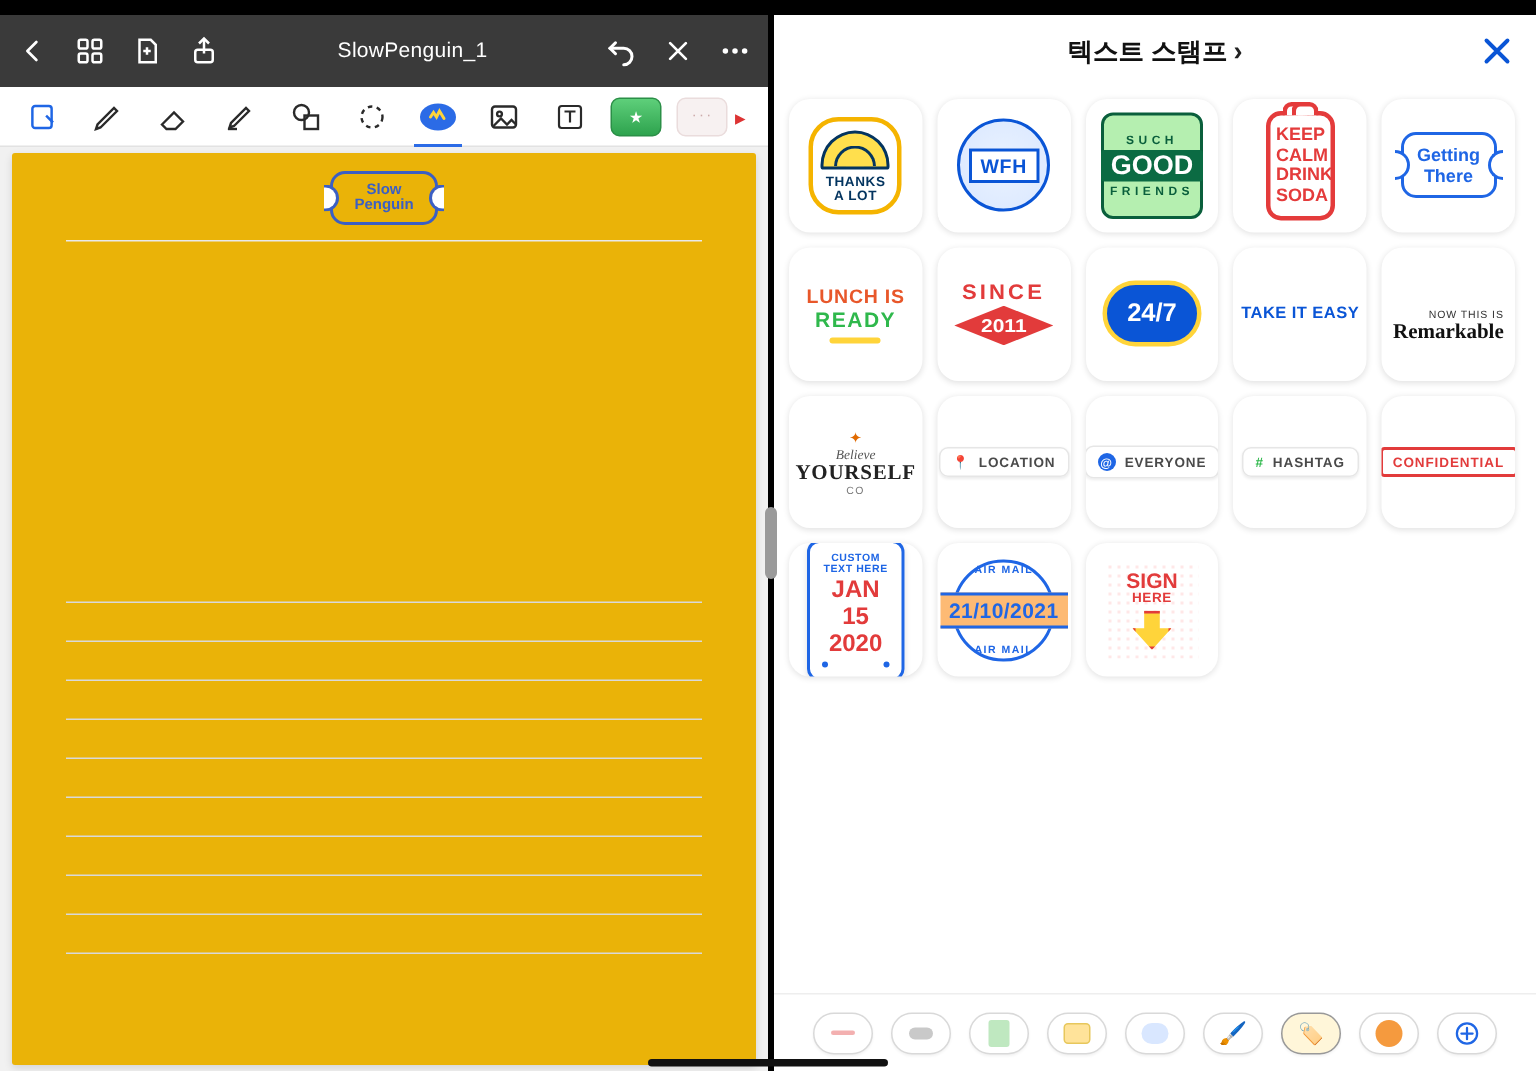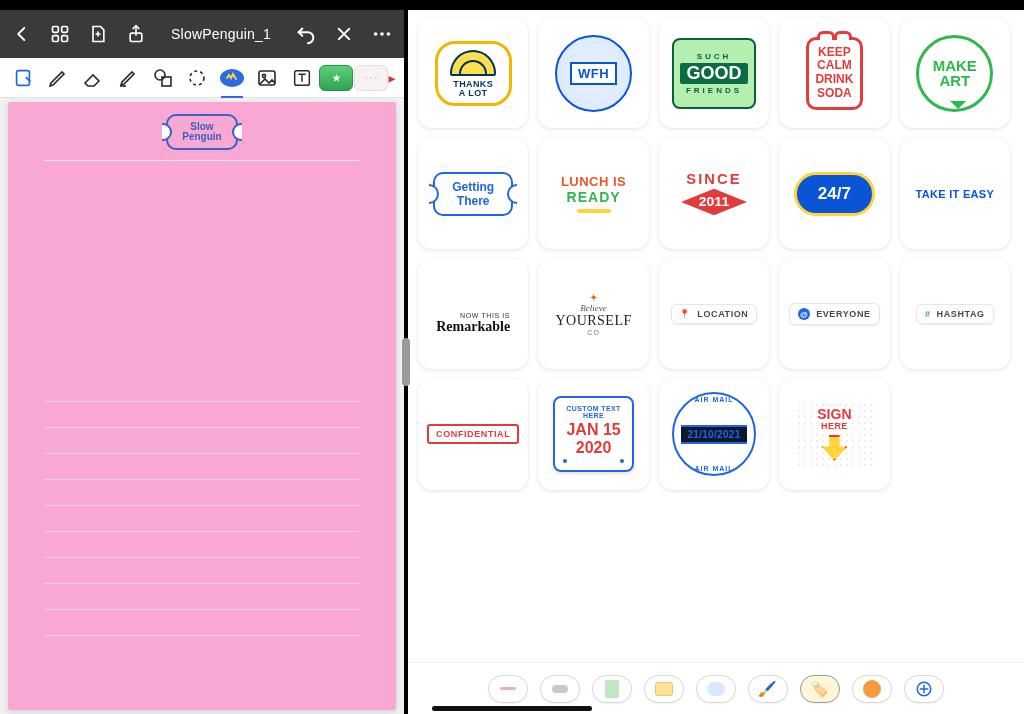--- a/index.html
+++ b/index.html
@@ -3,21 +3,21 @@
 <meta charset="utf-8">
 <style>
   * { box-sizing: border-box; margin: 0; padding: 0; }
   body {
     width: 1024px; height: 714px;
     font-family: -apple-system, "Helvetica Neue", Arial, sans-serif;
     background: #fff; overflow: hidden; position: relative;
   }
   .statusbar { height: 10px; background: #000; }
   .split { display: flex; height: calc(714px - 10px); }
-  .pane-left { width: 404px; display: flex; flex-direction: column; background: #fff; }
+  .pane-left { width: 512px; display: flex; flex-direction: column; background: #fff; }
   .divider {
     width: 4px; background: #000; position: relative;
   }
   .divider::after {
     content: ""; position: absolute; left: -2px; top: 50%; transform: translateY(-50%);
     width: 8px; height: 48px; border-radius: 4px; background: #9a9a9a;
   }
   
   .nav {
     height: 48px; background: #3a3a3a; color: #fff;
@@ -42,21 +42,21 @@
   .tool-chip {
     width: 34px; height:26px; border-radius:6px; display:flex; align-items:center; justify-content:center;
     font-size:9px; font-weight:700;
   }
   .chip-green { background:linear-gradient(#5ecf7a,#2ea34e); color:#fff; border:1px solid #2b8f47;}
   .chip-pale { background:#f7f1f1; color:#caa; border:1px solid #eadcdc; font-size:7px; letter-spacing:.3px;}
   .toolbar .caret { width:12px; color:#d33; font-size:14px; }
   
   .canvas { flex:1; background:#f1f1f1; position:relative; overflow:hidden; }
   .paper {
-    position:absolute; left:8px; right:8px; top:4px; bottom:4px; background:#f9a8d4; border-radius:2px;
+    position:absolute; left:8px; right:8px; top:4px; bottom:4px; background:#eab308; border-radius:2px;
     box-shadow: 0 2px 6px rgba(0,0,0,.12);
     padding: 34px 36px 20px;
   }
   .title-stamp {
     width:72px; height:36px; margin: -22px auto 10px; position:relative;
     border:2px solid #3b5fc4; border-radius:10px;
     display:flex; align-items:center; justify-content:center;
     color:#3b5fc4; font-weight:700; font-size:10px; line-height:1.05; text-align:center;
   }
   .title-stamp::before, .title-stamp::after{
@@ -127,39 +127,39 @@
     clip-path: polygon(50% 0,100% 50%,50% 100%,0 50%); font-size:14px; margin:0 auto;}
   .s-247 { width:74%; height:44px; border:3px solid #ffd43a; background:#0a55d6; border-radius:22px;
     display:flex; align-items:center; justify-content:center; color:#fff; font-weight:900; font-size:17px;}
   .s-easy { color:#0a55d6; font-weight:900; font-size:11px; letter-spacing:.3px;}
   .s-rem { text-align:right;margin-top:18px; }
   .s-rem .t1{ font-size:7px; letter-spacing:.6px; color:#333;}
   .s-rem .t2{ font-family: Georgia, serif; font-weight:700; font-size:14px; color:#111;}
   .s-self { text-align:center; color:#222; }
   .s-self .plus{ color:#e06a00; font-size:10px;}
   .s-self .bel{ font-family: Liberation Serif, serif; font-style:italic; font-size:9px; color:#555;}
-  .s-self .ys{ font-family: Georgia, serif; font-weight:400; font-size:14px; letter-spacing:.5px;}
+  .s-self .ys{ font-family: Georgia, serif; font-weight:700; font-size:14px; letter-spacing:.5px;}
   .s-self .co{ font-size:7px; color:#777; letter-spacing:1px;}
   .s-pill { border:1px solid #e6e6e6; border-radius:6px; padding:4px 8px; display:flex; align-items:center; gap:6px;
     box-shadow:0 1px 2px rgba(0,0,0,.08); font-size:9px; font-weight:700; color:#4a4a4a; letter-spacing:.6px;}
   .s-pill .pin{ color:#ff7a00;}
   .s-pill .at{ background:#1f66e5;color:#fff;width:12px;height:12px;border-radius:50%;display:flex;align-items:center;justify-content:center;font-size:8px;}
   .s-pill .hash{ color:#2fb84c; font-weight:900;}
   .s-conf { border:2px solid #e23b3b; color:#e23b3b; font-weight:800; font-size:9px; letter-spacing:.6px;
     padding:3px 7px; border-radius:3px;}
   .s-card { width:74%; border:2px solid #1f66e5; border-radius:8px; padding:7px 4px;
     text-align:center; box-shadow: 0 2px 4px rgba(0,0,0,.12);}
   .s-card .c1{ font-size:7px; color:#1f66e5; font-weight:700; letter-spacing:.4px;}
   .s-card .c2{ font-size:16px; color:#e23b3b; font-weight:800; margin:2px 0;}
   .s-card .dots{ display:flex; justify-content:space-between; padding:0 4px;}
   .s-card .dots span{ width:4px;height:4px;background:#1f66e5;border-radius:50%;}
   .s-air { width:76%; aspect-ratio:1; border:2px solid #1f66e5; border-radius:50%;
     display:flex; align-items:center; justify-content:center; position:relative;}
-  .s-air .date{ background:#0f172a; border-top:2px solid #1f66e5; border-bottom:2px solid #1f66e5;
-    padding:2px 6px; font-size:10px; font-weight:800; color:#1f66e5; letter-spacing:.3px;}
+  .s-air .date{ background:#fdba74; border-top:2px solid #1f66e5; border-bottom:2px solid #1f66e5;
+    padding:2px 6px; font-size:14px; font-weight:800; color:#1f66e5; letter-spacing:.3px;}
   .s-air .arc1{position:absolute;top:2px;font-size:7px;color:#1f66e5;font-weight:700;letter-spacing:1px;}
   .s-air .arc2{position:absolute;bottom:2px;font-size:7px;color:#1f66e5;font-weight:700;letter-spacing:1px;}
   .s-sign { width:70%; text-align:center;
     background: radial-gradient(circle, #ffe7e7 1px, transparent 1px); background-size:6px 6px;
     padding:6px 4px;}
   .s-sign .sg{ color:#e23b3b; font-weight:900; font-size:14px; line-height:.9;}
   .s-sign .hr{ color:#e23b3b; font-weight:800; font-size:9px; letter-spacing:.4px;}
   .s-sign .arrow{ width:26px;height:26px;margin:4px auto 0;background:#ffd43a;border:2px solid #e23b3b;
     clip-path: polygon(30% 0,70% 0,70% 45%,100% 45%,50% 100%,0 45%,30% 45%);}
   
@@ -327,20 +327,31 @@
             <hr>
             <hr>
         </div>
       </div>
     </div>
   </div>
 
   <div class="divider"></div>
 
   <div class="pane-right">
+    <div class="rheader">
+      <div class="rtitle">
+        <span>텍스트 스탬프</span>
+        <span class="chev">›</span>
+      </div>
+      <div class="close">
+        <svg width="24" height="24" viewBox="0 0 24 24">
+            <path d="M5 5l14 14M19 5L5 19" stroke="#0a55d6" stroke-width="2.6" stroke-linecap="round"></path>
+          </svg>
+      </div>
+    </div>
 
     <div class="grid-wrap">
       <div class="grid">
 
         <div class="tile">
           <div class="s-thanks">
             <div class="arc">
                 <span></span>
               </div>
             <div class="t" style="white-space:pre-line;">THANKS
@@ -354,25 +365,20 @@
         </div>
         <div class="tile">
           <div class="s-good">
             <div class="s1">SUCH</div>
             <div class="s2">GOOD</div>
             <div class="s3">FRIENDS</div>
           </div>
         </div>
         <div class="tile">
           <div class="s-keep"><span>KEEP CALM DRINK SODA</span></div>
-        </div>
-        <div class="tile">
-          <div class="s-make">
-              <span style="white-space:pre-line;">MAKE ART</span>
-            </div>
         </div>
 
         <div class="tile">
           <div class="s-getting"><span>Getting There</span></div>
         </div>
         <div class="tile">
           <div class="s-lunch">
             <div class="l1">LUNCH IS</div>
             <div class="l2">READY</div>
             <div class="bar"></div>

